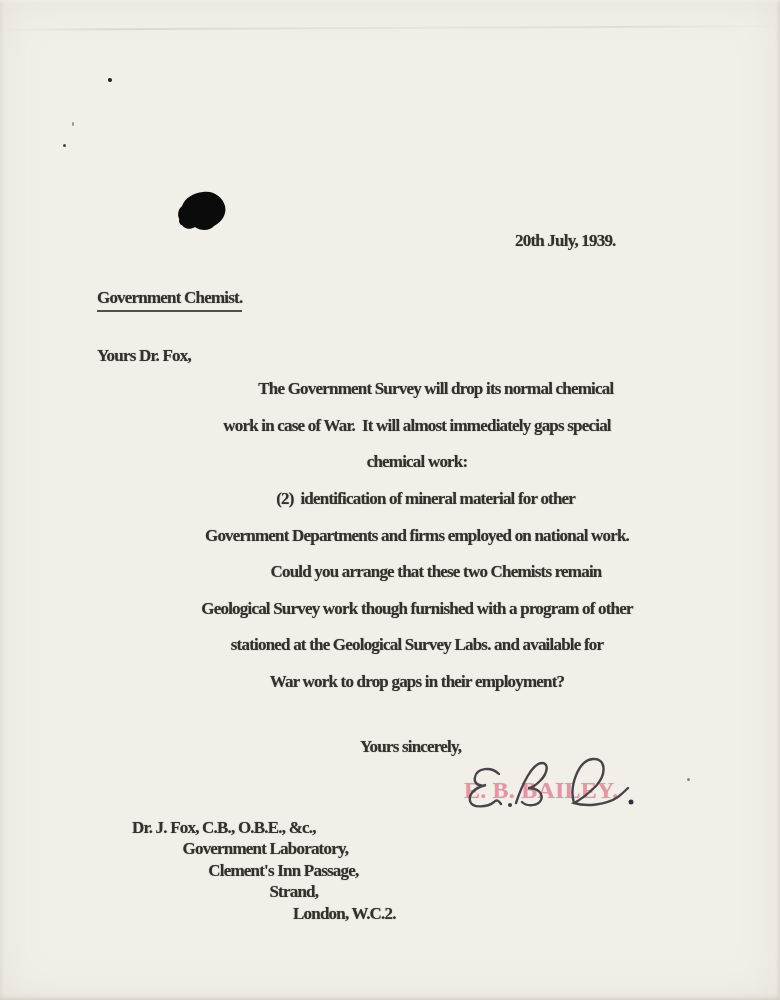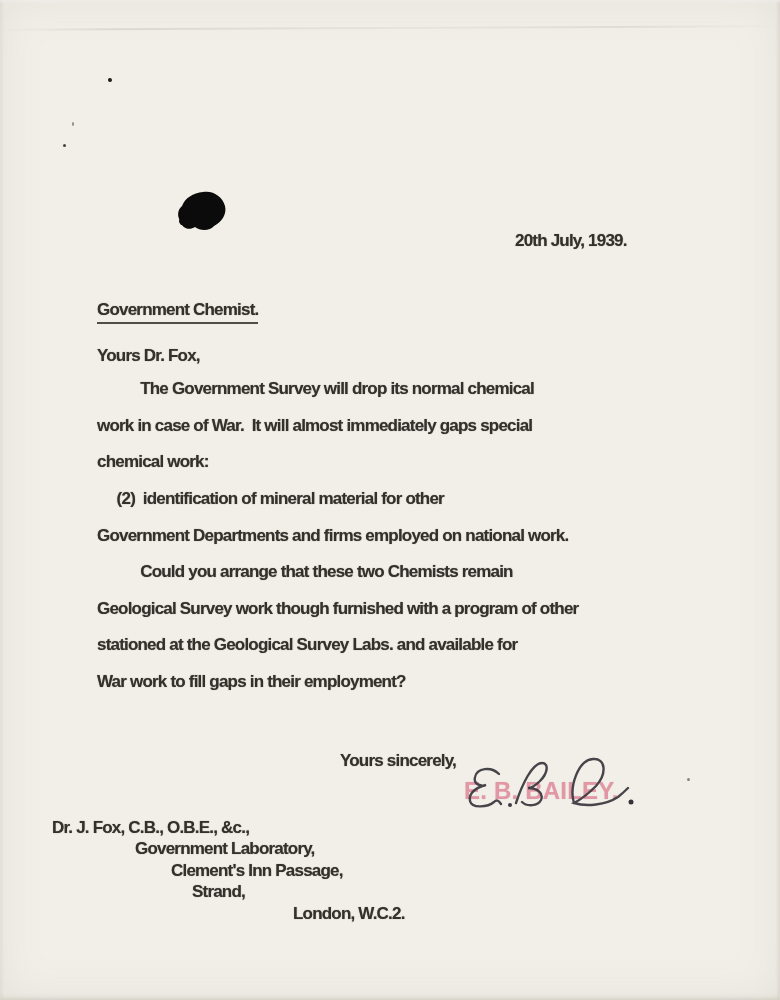--- a/index.html
+++ b/index.html
@@ -3,22 +3,23 @@
 <meta charset="utf-8">
 <style>
   html, body { margin: 0; padding: 0; background: #ffffff; }
   .page {
     position: relative;
     width: 780px;
     height: 1000px;
     overflow: hidden;
     background: radial-gradient(130% 110% at 45% 35%, #f4f2eb 0%, #f1efe8 55%, #ecead f 100%);
     background-color: #f1efe8;
-    font-family: Liberation Sans, sans-serif;
+    font-family: Liberation Serif, serif;
     color: #34312c;
+    text-align: center;
   }
   .page::after {
     content: "";
     position: absolute;
     inset: 0;
     pointer-events: none;
     box-shadow:
       inset 0 0 45px rgba(125,115,95,0.10),
       inset 0 2px 2px rgba(255,255,255,0.55),
       inset -2px 0 3px rgba(130,120,100,0.10),
@@ -28,29 +29,29 @@
   .t {
     font-size: 17px;
     font-weight: 700;
     letter-spacing: -0.8px;
     white-space: pre;
     text-shadow: 0 0 1px rgba(52,49,44,0.55);
   }
   .abs { position: absolute; }
 
   .date       { top: 231px; left: 515px; }
-  .heading    { top: 300px; left: 97px;
+  .heading    { top: 288px; left: 97px;
                 border-bottom: 2px solid rgba(52,49,44,0.85);
                 padding-bottom: 2px; }
   .salutation { top: 346px; left: 97px; }
 
   .body-block { position: absolute; top: 371px; left: 97px; width: 640px; }
   .body-line  { height: 36.65px; line-height: 36.65px; }
 
-  .closing    { top: 737px; left: 340px; margin-top: 14px; }
+  .closing    { top: 737px; left: 360px; }
 
   .stamp {
     position: absolute;
     top: 777px; left: 464px;
     font-size: 24px;
     font-weight: 700;
     letter-spacing: 0.2px;
     white-space: pre;
     color: #e08b9c;
     opacity: 0.88;
@@ -110,21 +111,21 @@
 
   <div class="body-block">
     <div class="t body-line">           The Government Survey will drop its normal chemical</div>
     <div class="t body-line">work in case of War.  It will almost immediately gaps special</div>
     <div class="t body-line">chemical work:</div>
     <div class="t body-line">     (2)  identification of mineral material for other</div>
     <div class="t body-line">Government Departments and firms employed on national work.</div>
     <div class="t body-line">           Could you arrange that these two Chemists remain</div>
     <div class="t body-line">Geological Survey work though furnished with a program of other</div>
     <div class="t body-line">stationed at the Geological Survey Labs. and available for</div>
-    <div class="t body-line">War work to fill gaps in their employment?</div>
+    <div class="t body-line">War work to drop gaps in their employment?</div>
   </div>
 
   <div class="t abs closing">Yours sincerely,</div>
 
   <div class="stamp">E. B. BAILEY.</div>
 
   <svg class="sig" width="230" height="70" viewBox="0 0 230 70">
     <g fill="none" stroke="#3e3c42" stroke-width="2.4" stroke-linecap="round" opacity="0.95">
       <path d="M 49 27 C 41 19 27 21 25 30 C 23 37 31 40 36 38 C 27 40 18 46 20 54 C 22 62 38 60 44 55 C 47 52 49 54 51 57"></path>
       <path d="M 66 56 C 72 38 82 16 92 16 C 99 16 98 26 90 34 C 86 38 81 41 78 41 C 87 41 94 46 91 53 C 88 59 77 60 72 55"></path>

